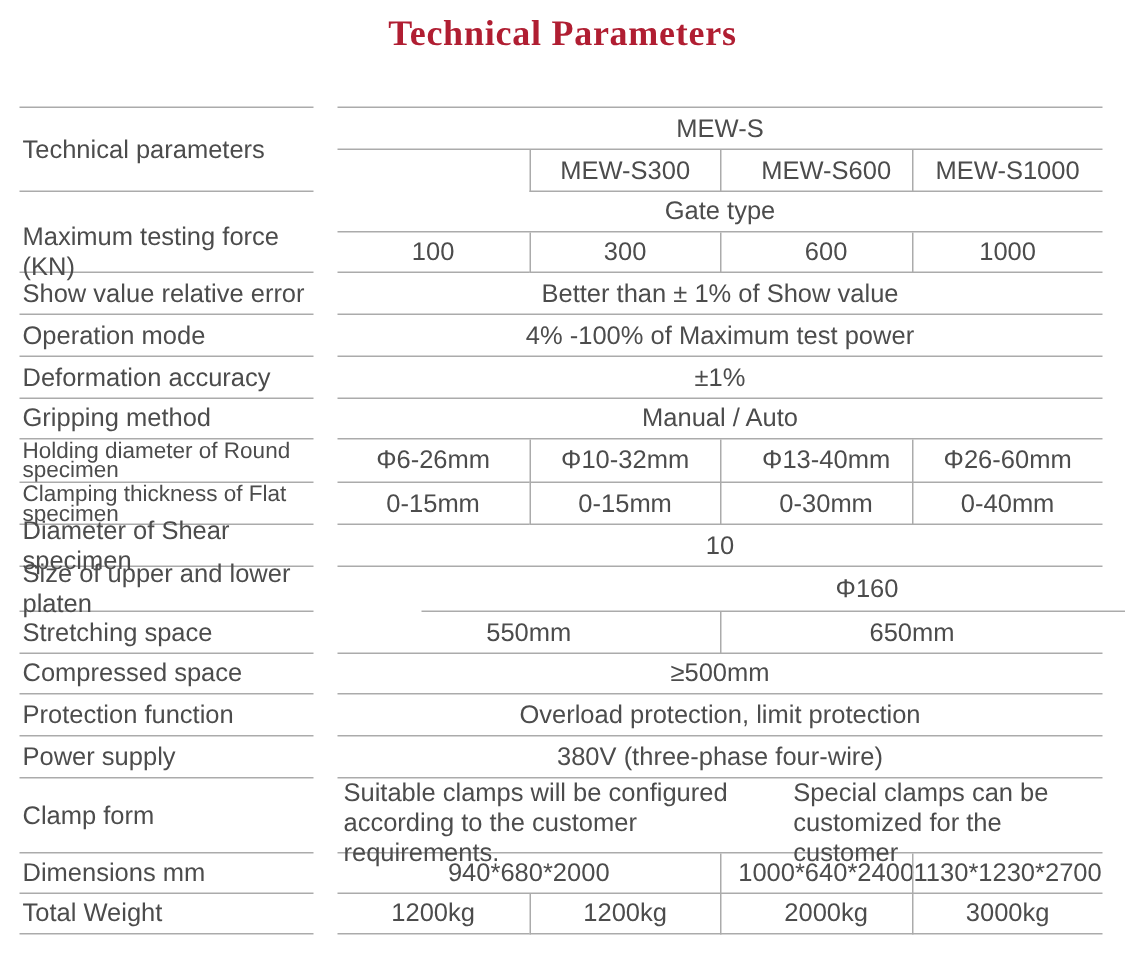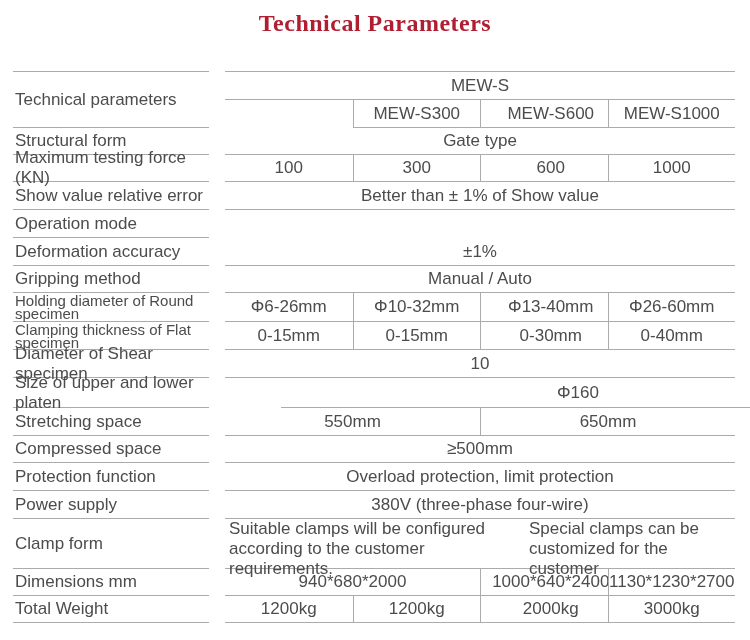--- a/index.html
+++ b/index.html
@@ -53,21 +53,20 @@
     <div class="g header-block">
       <div class="cell label rspan bt">Technical parameters</div>
       <div class="gap rspan"></div>
       <div class="cell c-series bt">MEW-S</div>
       <div class="cell c2 bl">MEW-S300</div>
       <div class="cell c3 bl">MEW-S600</div>
       <div class="cell c4 bl">MEW-S1000</div>
     </div>
 
     <div class="g h27">
-      <div class="cell label">Structural form</div>
       <div class="gap"></div>
       <div class="cell cfull">Gate type</div>
     </div>
 
     <div class="g h27">
       <div class="cell label">Maximum testing force (KN)</div>
       <div class="gap"></div>
       <div class="cell c1">100</div>
       <div class="cell c2 bl">300</div>
       <div class="cell c3 bl">600</div>
@@ -76,20 +75,21 @@
 
     <div class="g h28">
       <div class="cell label">Show value relative error</div>
       <div class="gap"></div>
       <div class="cell cfull">Better than ± 1% of Show value</div>
     </div>
 
     <div class="g h28">
       <div class="cell label">Operation mode</div>
       <div class="gap"></div>
+      <div class="cell cfull">4% -100% of Maximum test power</div>
     </div>
 
     <div class="g h28">
       <div class="cell label">Deformation accuracy</div>
       <div class="gap"></div>
       <div class="cell cfull">±1%</div>
     </div>
 
     <div class="g h27">
       <div class="cell label">Gripping method</div>

